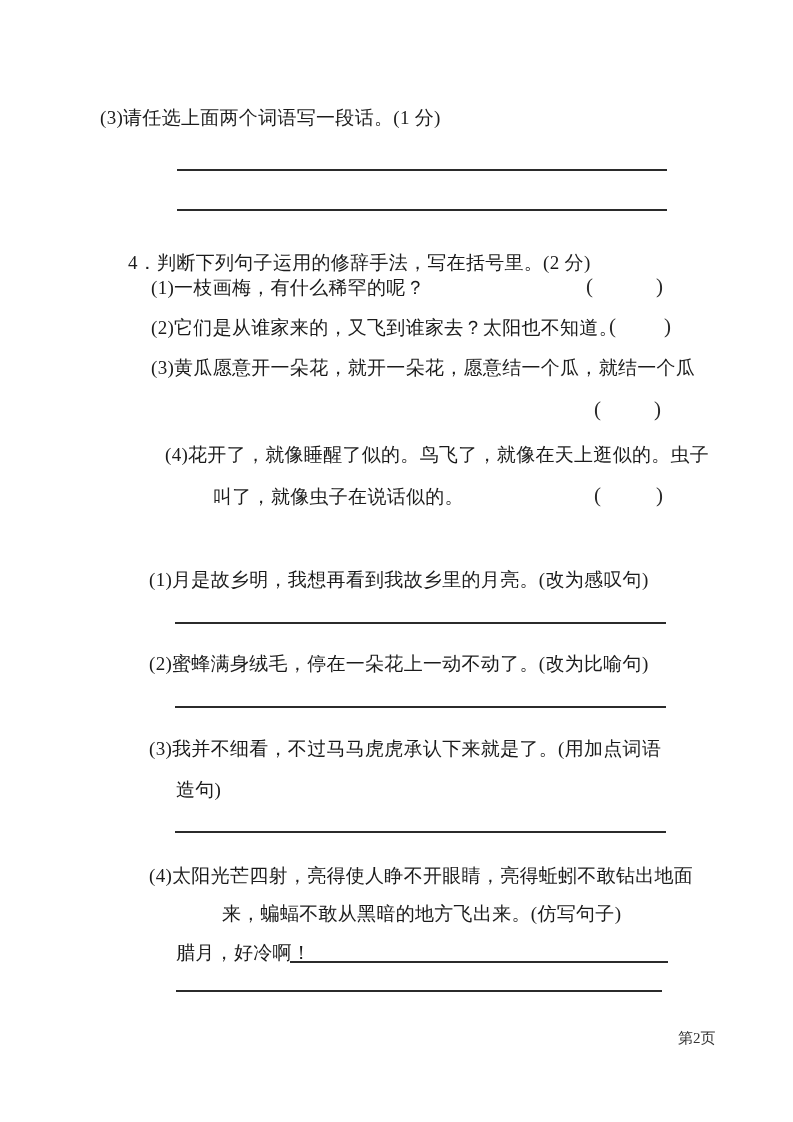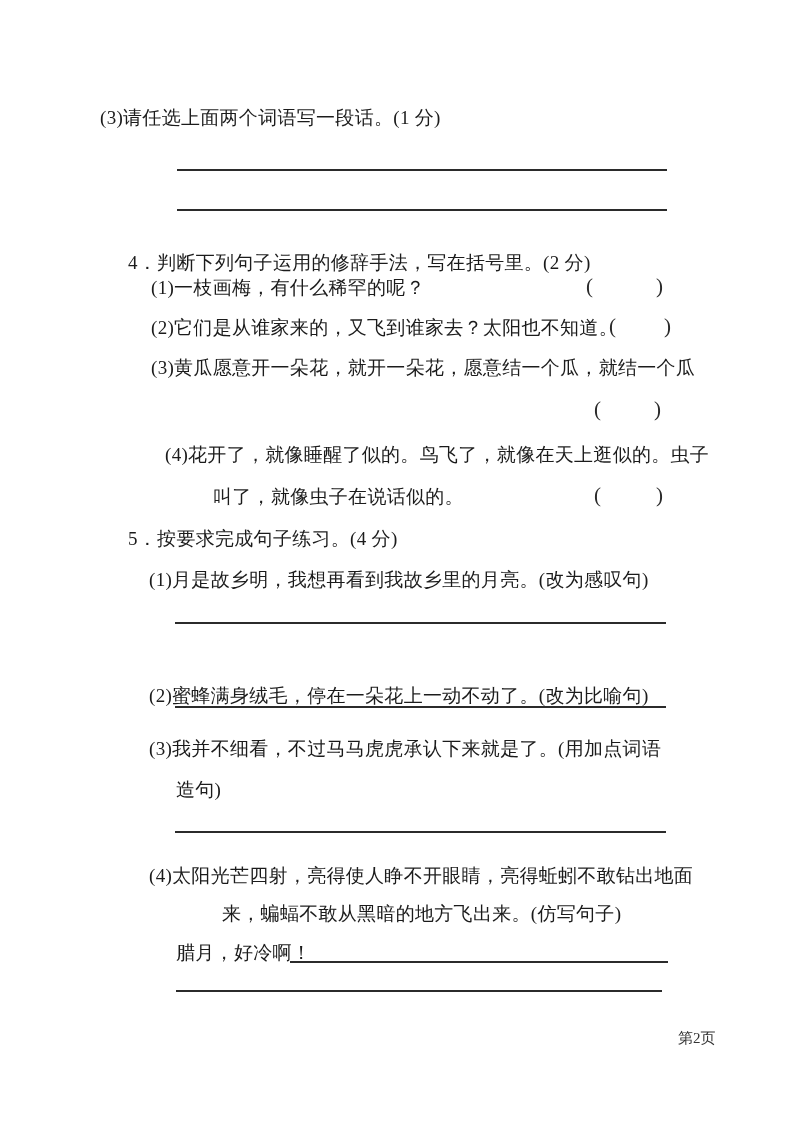--- a/index.html
+++ b/index.html
@@ -64,26 +64,25 @@
 
   <span class="t" style="left:151px; top:356px;">(3)黄瓜愿意开一朵花，就开一朵花，愿意结一个瓜，就结一个瓜</span>
   <span class="br" style="left:594px; top:397px;">(</span>
   <span class="br" style="left:654px; top:397px;">)</span>
 
   <span class="t" style="left:151px; top:443px;margin-left:14px;">(4)花开了，就像睡醒了似的。鸟飞了，就像在天上逛似的。虫子</span>
   <span class="t" style="left:176px; top:485px;margin-left:37px;">叫了，就像虫子在说话似的。</span>
   <span class="br" style="left:594px; top:483px;">(</span>
   <span class="br" style="left:656px; top:483px;">)</span>
 
-  <span class="t" style="left:128px; top:527px;">5．按要求完成句子练习。(4 分)</span>
 
   <span class="t" style="left:149px; top:568px;">(1)月是故乡明，我想再看到我故乡里的月亮。(改为感叹句)</span>
   <div class="ul" style="left:175px; top:622px; width:491px;"></div>
 
-  <span class="t" style="left:149px; top:684px;">(2)蜜蜂满身绒毛，停在一朵花上一动不动了。(改为比喻句)</span>
+  <span class="t" style="left:149px; top:652px;">(2)蜜蜂满身绒毛，停在一朵花上一动不动了。(改为比喻句)</span>
   <div class="ul" style="left:175px; top:706px; width:491px;"></div>
 
   <span class="t" style="left:149px; top:737px;">(3)我并不细看，不过马马虎虎承认下来就是了。(用加点词语</span>
   <span class="t" style="left:176px; top:778px;">造句)</span>
   <div class="ul" style="left:175px; top:831px; width:491px;"></div>
 
   <span class="t" style="left:149px; top:864px;">(4)太阳光芒四射，亮得使人睁不开眼睛，亮得蚯蚓不敢钻出地面</span>
   <span class="t" style="left:176px; top:902px;margin-left:46px;">来，蝙蝠不敢从黑暗的地方飞出来。(仿写句子)</span>
   <span class="t" style="left:176px; top:941px;">腊月，好冷啊！</span>
   <div class="ul" style="left:290px; top:961px; width:378px;"></div>

